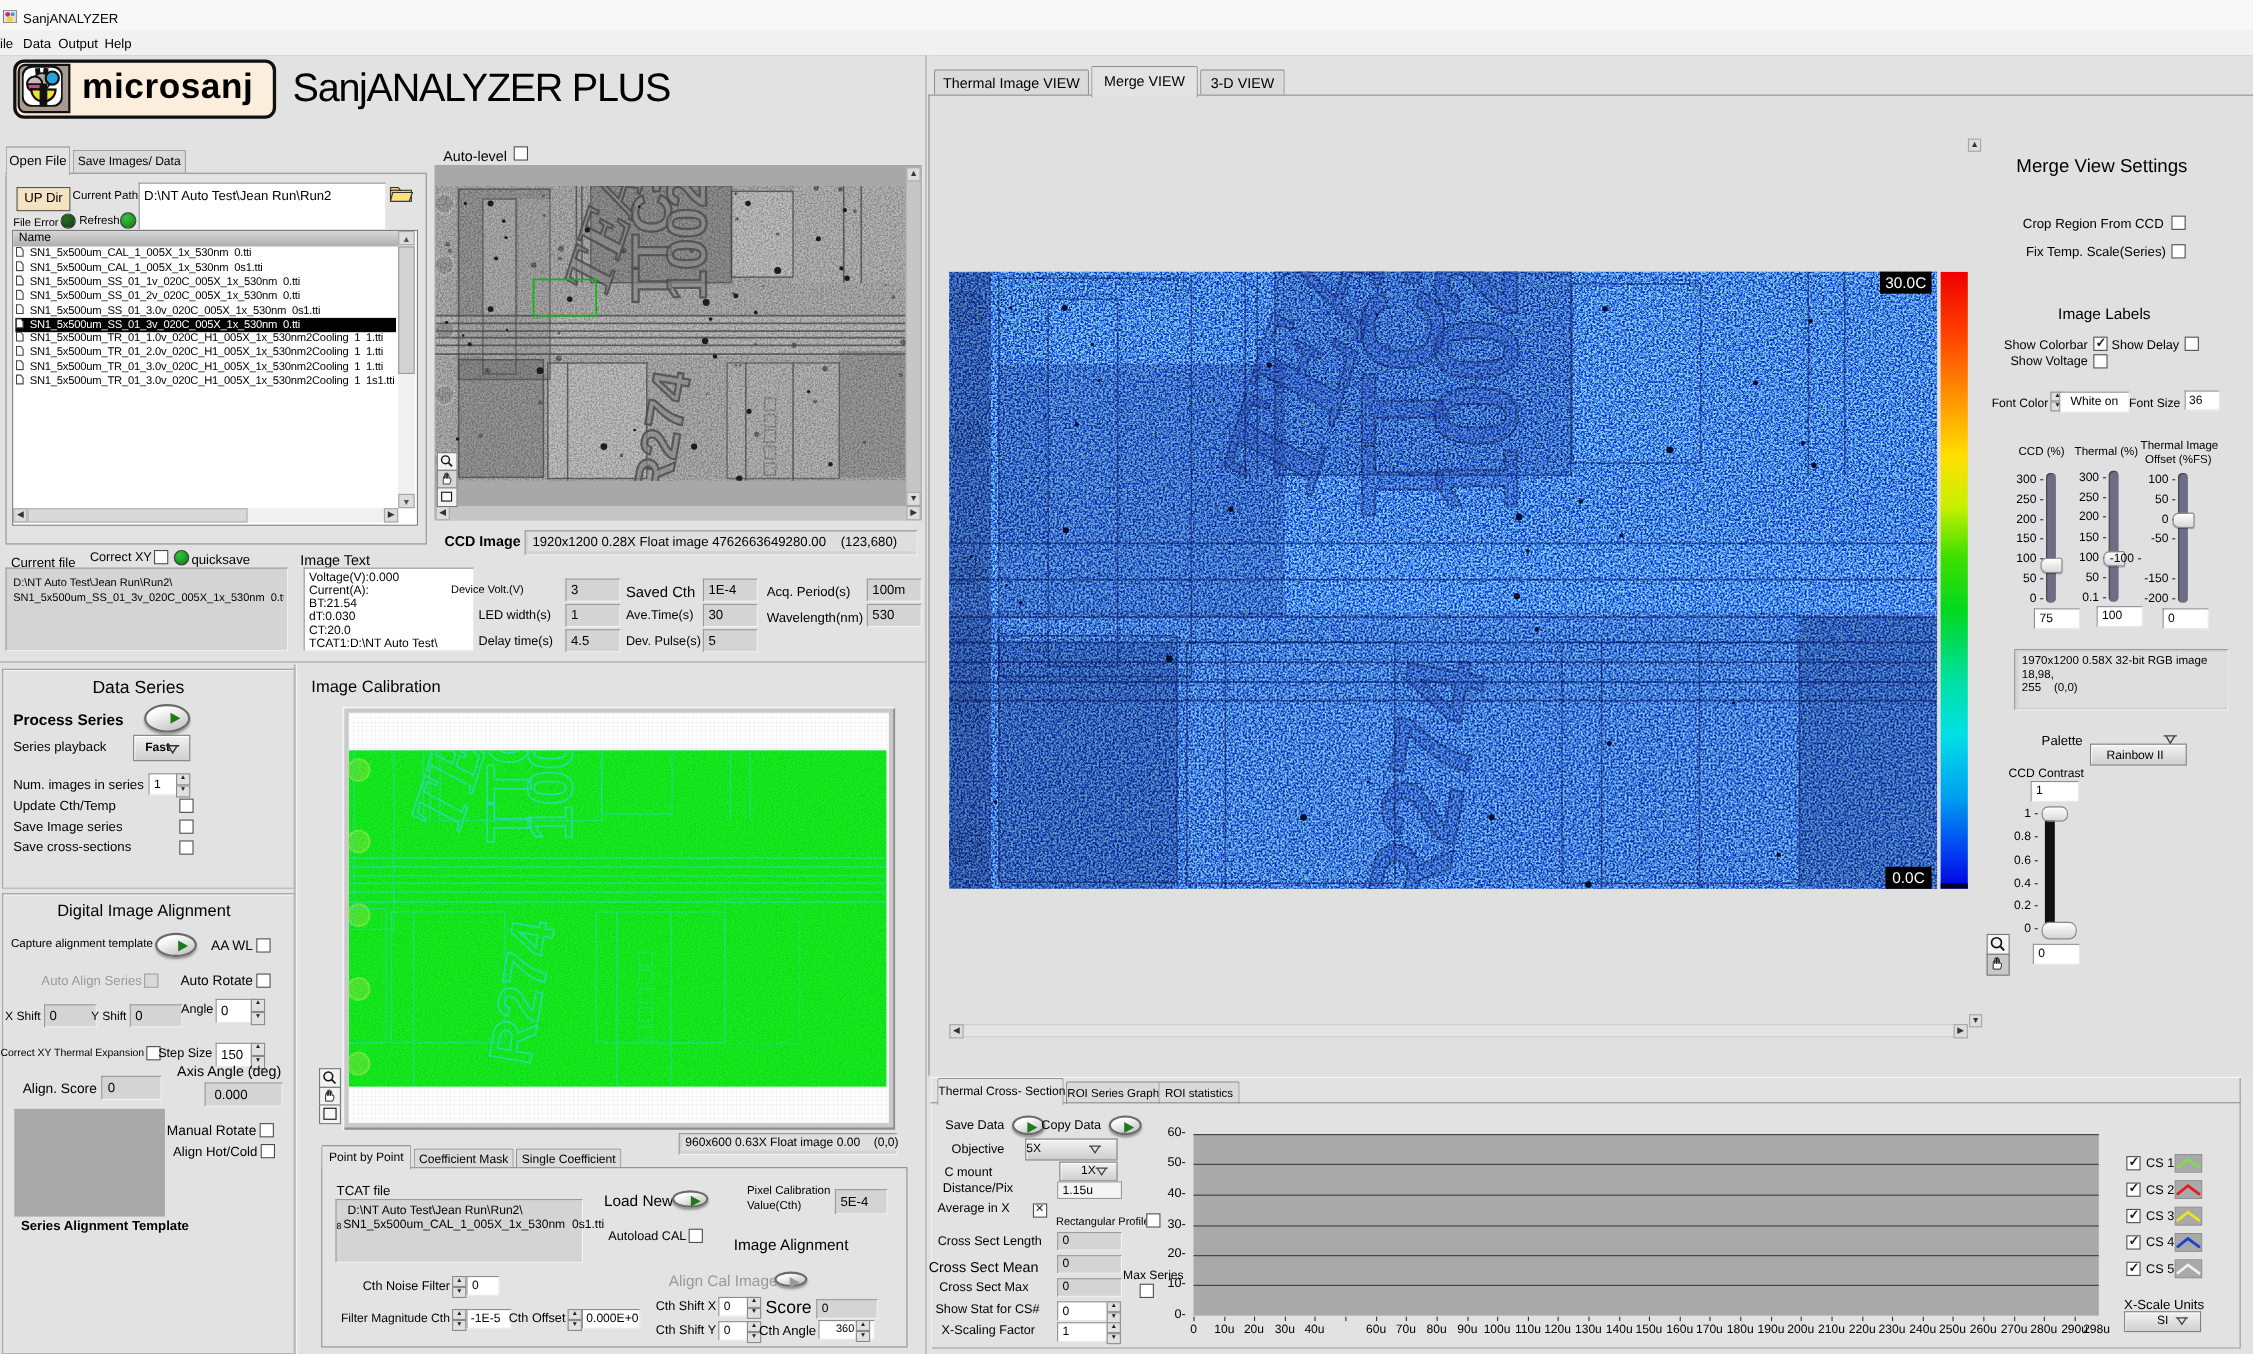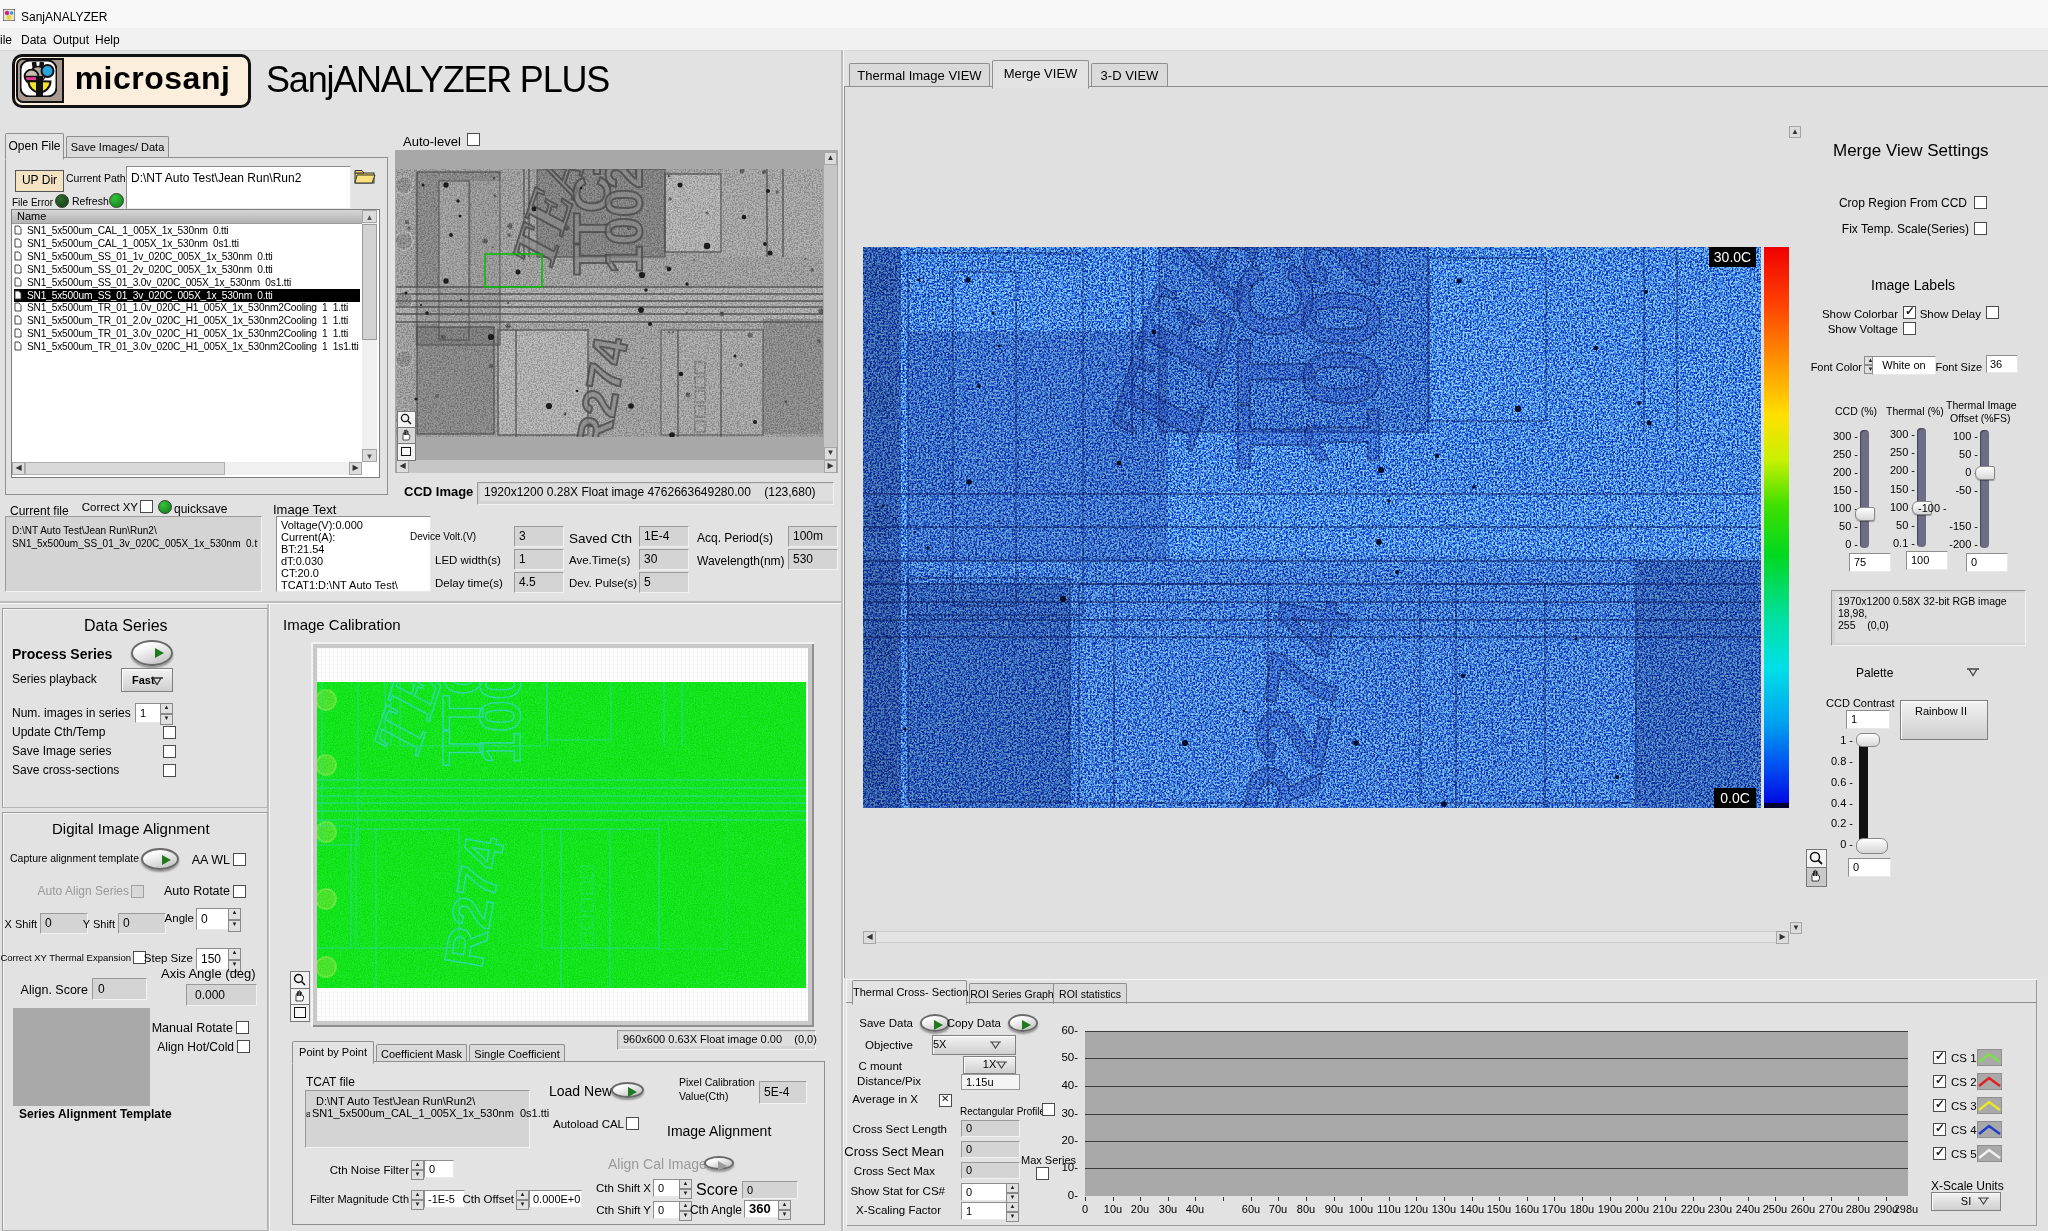--- a/index.html
+++ b/index.html
@@ -352,21 +352,21 @@
   </div>
 <div class="ab" style="left:696px;top:1181px;font-size:16px;white-space:nowrap;">Score</div>
 <div class="ab sunk2" style="left:742px;top:1181px;width:50px;height:16px;font-size:11px;line-height:16px;padding-left:4px;">0</div>
 <div class="ab" style="left:391px;top:1204px;width:260px;font-size:11.5px;white-space:nowrap;text-align:right;">Cth Shift Y</div>
 <div class="ab wbox" style="left:653px;top:1201px;width:26px;height:16px;font-size:11px;line-height:16px;padding-left:4px;">0</div>
 <div class="ab spin" style="left:679px;top:1201px;height:16px;">
     <b>▲</b>
     <b>▼</b>
   </div>
 <div class="ab" style="left:482px;top:1203px;width:260px;font-size:12px;white-space:nowrap;text-align:right;">Cth Angle</div>
-<div class="ab wbox" style="left:744px;top:1200px;width:34px;height:16px;font-size:13px;line-height:16px;padding-left:4px;font-weight:bold;">360</div>
+<div class="ab wbox" style="left:744px;top:1200px;width:34px;height:16px;font-size:10px;line-height:16px;padding-left:15px;">360</div>
 <div class="ab spin" style="left:778px;top:1200px;height:16px;">
     <b>▲</b>
     <b>▼</b>
   </div>
 <div class="tab" style="left:849px;top:63px;width:139px;height:24px;font-size:13px;line-height:24px;background:#dadada;">Thermal Image VIEW</div>
 <div class="tab" style="left:992px;top:60px;width:95px;height:27px;font-size:13px;line-height:26px;z-index:3;border-bottom:1px solid #e0e0e0;">Merge VIEW</div>
 <div class="tab" style="left:1091px;top:63px;width:75px;height:24px;font-size:13px;line-height:24px;background:#dadada;">3-D VIEW</div>
 <div class="ab" style="left:844px;top:86px;width:1204px;height:891px;background:#e0e0e0;border-top:1px solid #8f8f8f;border-left:1px solid #8f8f8f;"></div>
 <div class="ab" style="left:863px;top:247px;width:898px;height:561px;">
     <svg width="898" height="561" style="display:block">
@@ -812,21 +812,21 @@
 <div class="ab" style="left:1918px;top:502px;width:60px;font-size:11px;text-align:left;">-100 -</div>
 <div class="ab" style="left:1918px;top:520px;width:60px;font-size:11px;text-align:right;">-150 -</div>
 <div class="ab" style="left:1918px;top:538px;width:60px;font-size:11px;text-align:right;">-200 -</div>
 <div class="ab" style="left:1975px;top:466px;width:18px;height:12px;background:linear-gradient(#ffffff,#d8d8d8);border:1px solid #888;border-radius:6px 2px 2px 6px;box-shadow:0 1px 1px rgba(0,0,0,0.3);"></div>
 <div class="ab wbox" style="left:1849px;top:553px;width:36px;height:17px;font-size:11px;line-height:17px;padding-left:4px;">75</div>
 <div class="ab wbox" style="left:1906px;top:551px;width:36px;height:17px;font-size:11px;line-height:17px;padding-left:4px;">100</div>
 <div class="ab wbox" style="left:1966px;top:553px;width:36px;height:17px;font-size:11px;line-height:17px;padding-left:4px;">0</div>
 <div class="ab sunk2" style="left:1831px;top:590px;width:193px;height:54px;"></div>
 <div class="ab" style="left:1835px;top:593px;width:187px;height:48px;background:#dedede;font-size:10.5px;padding:2px 0 0 3px;">1970x1200 0.58X 32-bit RGB image 18,98,<br>255&nbsp;&nbsp;&nbsp;&nbsp;(0,0)</div>
 <div class="ab" style="left:1856px;top:666px;font-size:12px;white-space:nowrap;">Palette</div>
-<div class="ab dd" style="left:1900px;top:700px;width:88px;height:40px;font-size:11px;text-align:left;padding-left:14px;line-height:21px;box-sizing:border-box;">Rainbow II</div>
+<div class="ab dd" style="left:1900px;top:676px;width:88px;height:20px;font-size:11px;text-align:left;padding-left:14px;line-height:21px;box-sizing:border-box;">Rainbow II</div>
 <svg class="ab" style="left:1966px;top:668px" width="14" height="9">
     <path d="M1 1 L13 1 M3 1 L7 7.5 L11 1" stroke="#444" stroke-width="1.3" fill="none"></path>
   </svg>
 <div class="ab" style="left:1826px;top:697px;font-size:11px;white-space:nowrap;">CCD Contrast</div>
 <div class="ab wbox" style="left:1846px;top:710px;width:38px;height:17px;font-size:11px;line-height:17px;padding-left:4px;">1</div>
 <div class="ab" style="left:1859px;top:740px;width:9px;height:104px;background:#111;"></div>
 <div class="ab" style="left:1795px;top:734px;width:58px;font-size:11px;text-align:right;">1 -</div>
 <div class="ab" style="left:1795px;top:755px;width:58px;font-size:11px;text-align:right;">0.8 -</div>
 <div class="ab" style="left:1795px;top:776px;width:58px;font-size:11px;text-align:right;">0.6 -</div>
 <div class="ab" style="left:1795px;top:797px;width:58px;font-size:11px;text-align:right;">0.4 -</div>

